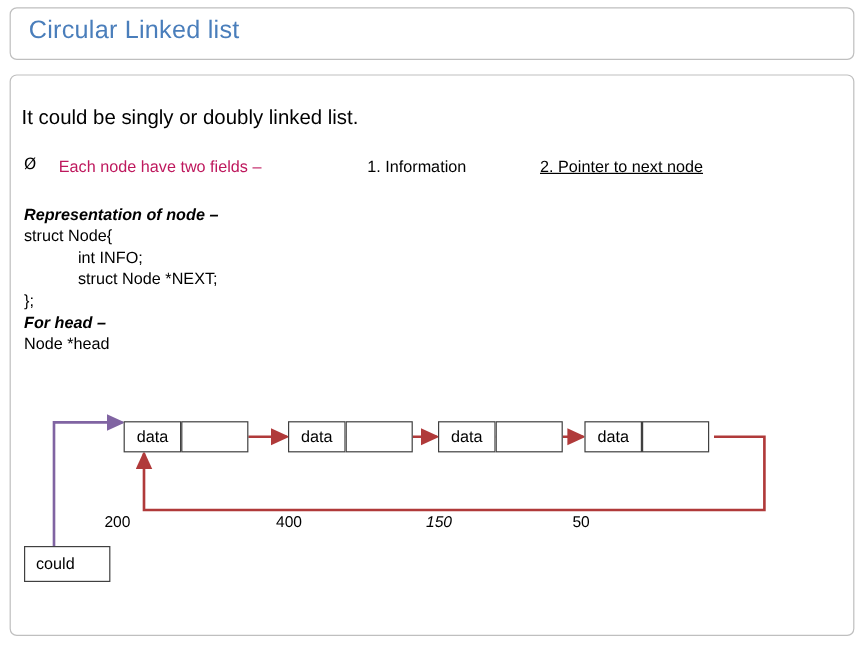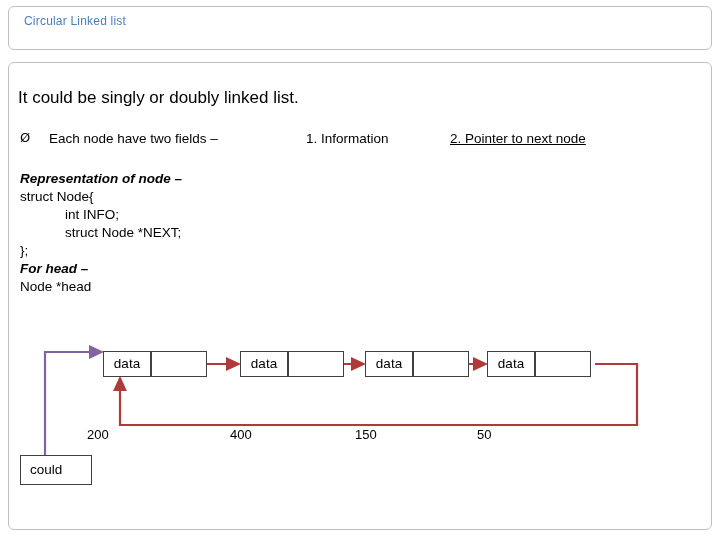--- a/index.html
+++ b/index.html
@@ -28,21 +28,21 @@
     height: 44px;
     border: 1px solid #bfbfbf;
     border-radius: 6px;
     box-sizing: border-box;
     background: #ffffff;
   }
   .title-text {
     position: absolute;
     left: 24px;
     top: 14px;
-    font-size: 12px;
+    font-size: 21px;
     color: #4a7ebb;
     font-family: "Liberation Sans", sans-serif;
     letter-spacing: 0.2px;
     white-space: nowrap;
   }
 
   
   .body-box {
     position: absolute;
     left: 8px;
@@ -77,21 +77,21 @@
     top: 0px;
     font-size: 13px;
     color: #000000;
     font-family: "DejaVu Sans", sans-serif;
   }
   .bullet-text {
     position: absolute;
     left: 29px;
     top: 1px;
     font-size: 13.5px;
-    color: #000000;
+    color: #be185d;
     white-space: nowrap;
   }
   .info-text {
     position: absolute;
     left: 286px;
     top: 1px;
     font-size: 13.5px;
     color: #000000;
     white-space: nowrap;
   }
@@ -228,21 +228,21 @@
   <div class="node-box node-data" style="left:103px; top:351px;">data</div>
   <div class="node-box node-ptr" style="left:151px; top:351px;"></div>
   <div class="addr-label" style="left:87px; top:391px;">200</div>
 
   <div class="node-box node-data" style="left:240px; top:351px;">data</div>
   <div class="node-box node-ptr" style="left:288px; top:351px;"></div>
   <div class="addr-label" style="left:230px; top:391px;">400</div>
 
   <div class="node-box node-data" style="left:365px; top:351px;">data</div>
   <div class="node-box node-ptr" style="left:413px; top:351px;"></div>
-  <div class="addr-label" style="left:355px; top:391px;">150</div>
+  <div class="addr-label" style="left:355px; top:391px;font-style:italic;">150</div>
 
   <div class="node-box node-data" style="left:487px; top:351px;">data</div>
   <div class="node-box node-ptr" style="left:535px; top:351px;"></div>
   <div class="addr-label" style="left:477px; top:391px;">50</div>
 
   <div class="head-box"></div>
   <div class="head-label">could</div>
 
 </div>
 

